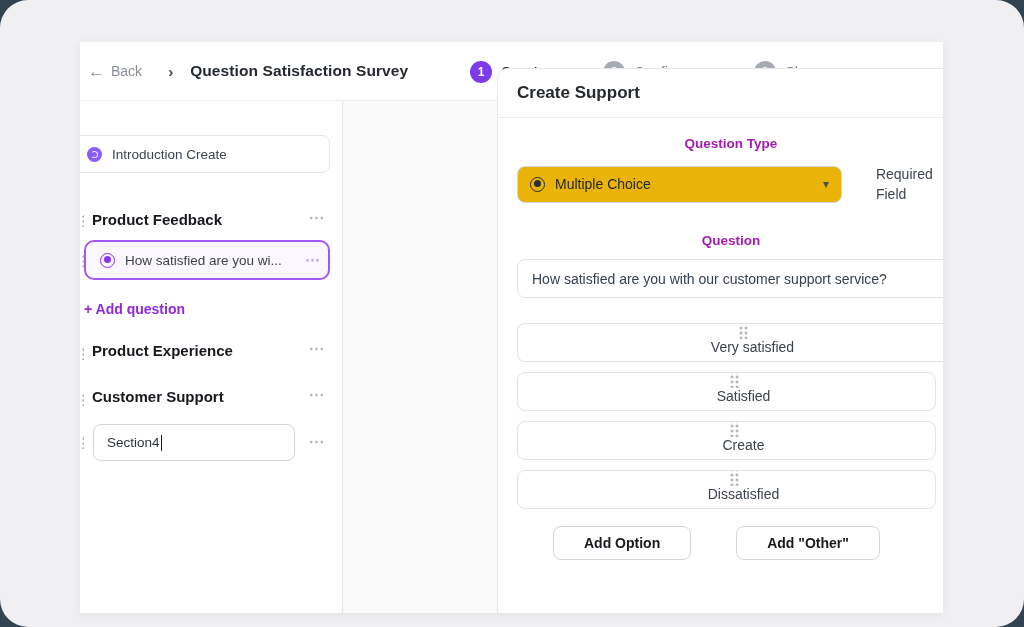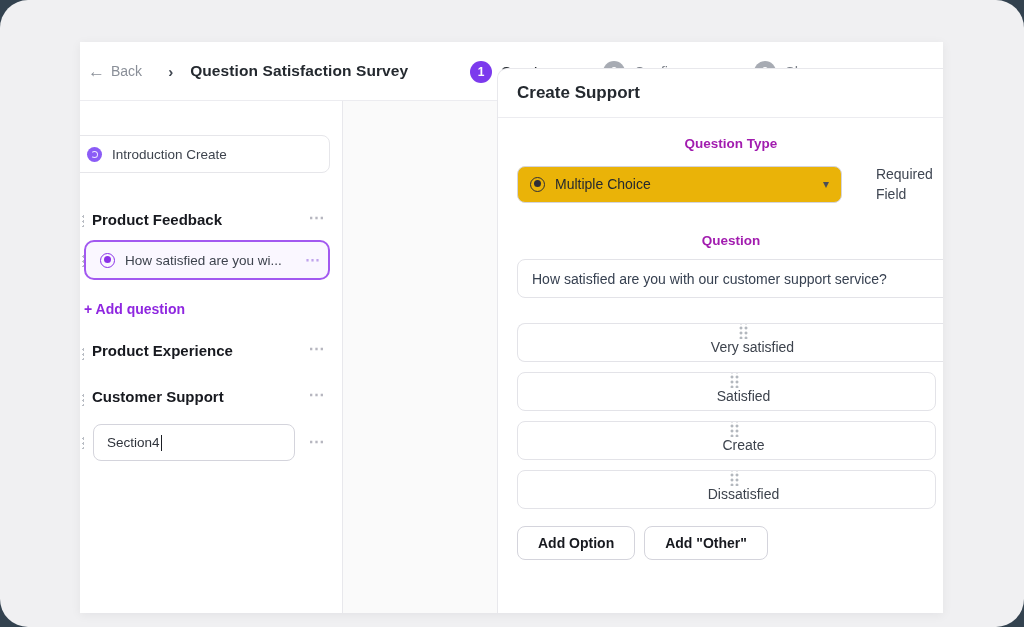--- a/index.html
+++ b/index.html
@@ -69,21 +69,21 @@
   .question-input { display:block; margin-top:11px; margin-right:-8px; width:calc(100% + 8px); height:39px; border:1px solid #e3e3e8; border-radius:8px 0 0 8px; background:#fff; padding-left:14px; font-size:14px; color:#374151; font-family:"Liberation Sans", sans-serif; outline:none; }
   .options { margin-top:25px; }
   .option-row { height:39px; border:1px solid #e3e3e8; border-radius:8px; background:#fff; display:flex; align-items:center; padding-left:14px; margin-bottom:10px; cursor:pointer;flex-direction:column; }
   .option-row.bleed { margin-right:-8px; border-radius:8px 0 0 8px; border-right:none; }
   .option-row.fixed { width:419px; }
   .drag-handle { width:10px; height:15px; flex:0 0 auto;
     background-image:radial-gradient(circle, #9aa0a8 1.15px, transparent 1.35px);
     background-size:5px 5px; background-position:0.5px 1.5px; cursor:grab; }
   .option-label { margin-left:20px; font-size:14px; color:#3d434d; }
   .btn-row { display:flex; gap:9px; margin-top:17px; }
-  .btn { height:34px; padding:0 20px; background:#fff; border:1px solid #d4d4dc; border-radius:8px; font-size:14px; font-weight:700; color:#17191f; font-family:"Liberation Sans", sans-serif; cursor:pointer; }
+  .btn { height:34px; padding:0 30px; background:#fff; border:1px solid #d4d4dc; border-radius:8px; font-size:14px; font-weight:700; color:#17191f; font-family:"Liberation Sans", sans-serif; cursor:pointer;margin-left:36px; }
 </style>
 </head>
 <body>
 
 <div class="canvas">
   <div class="window">
 
     <div class="header">
       <div class="back">
         <span class="arrow">←</span>

